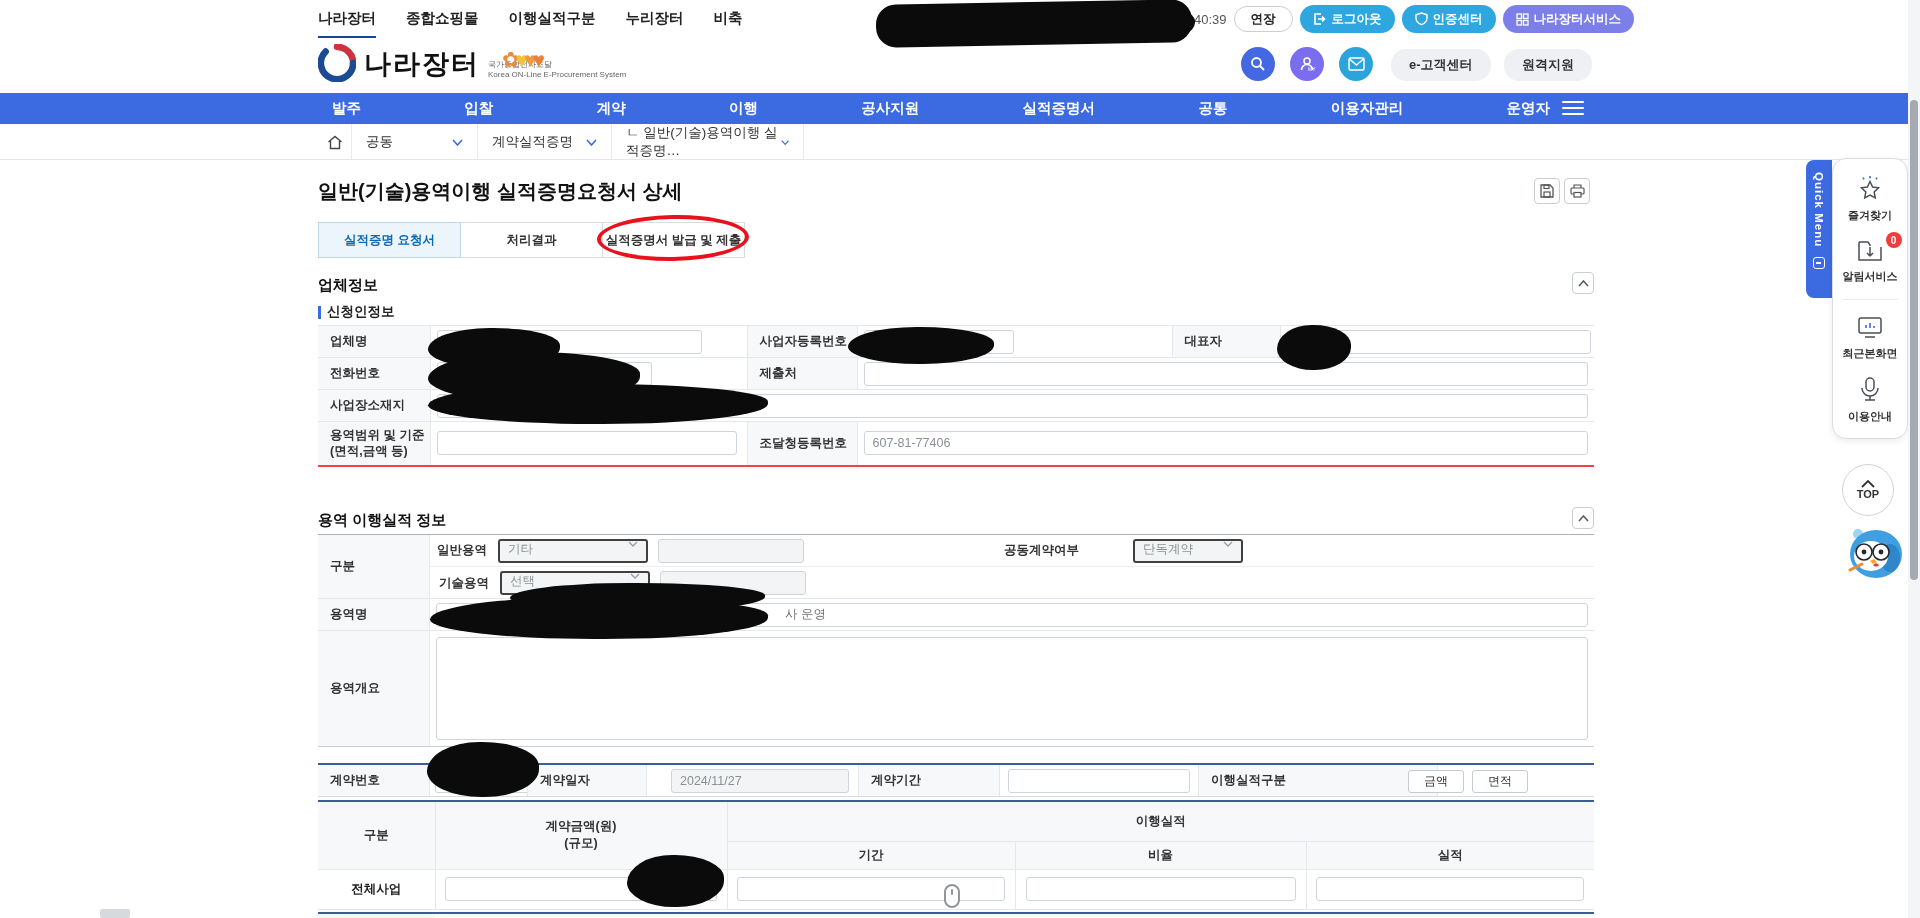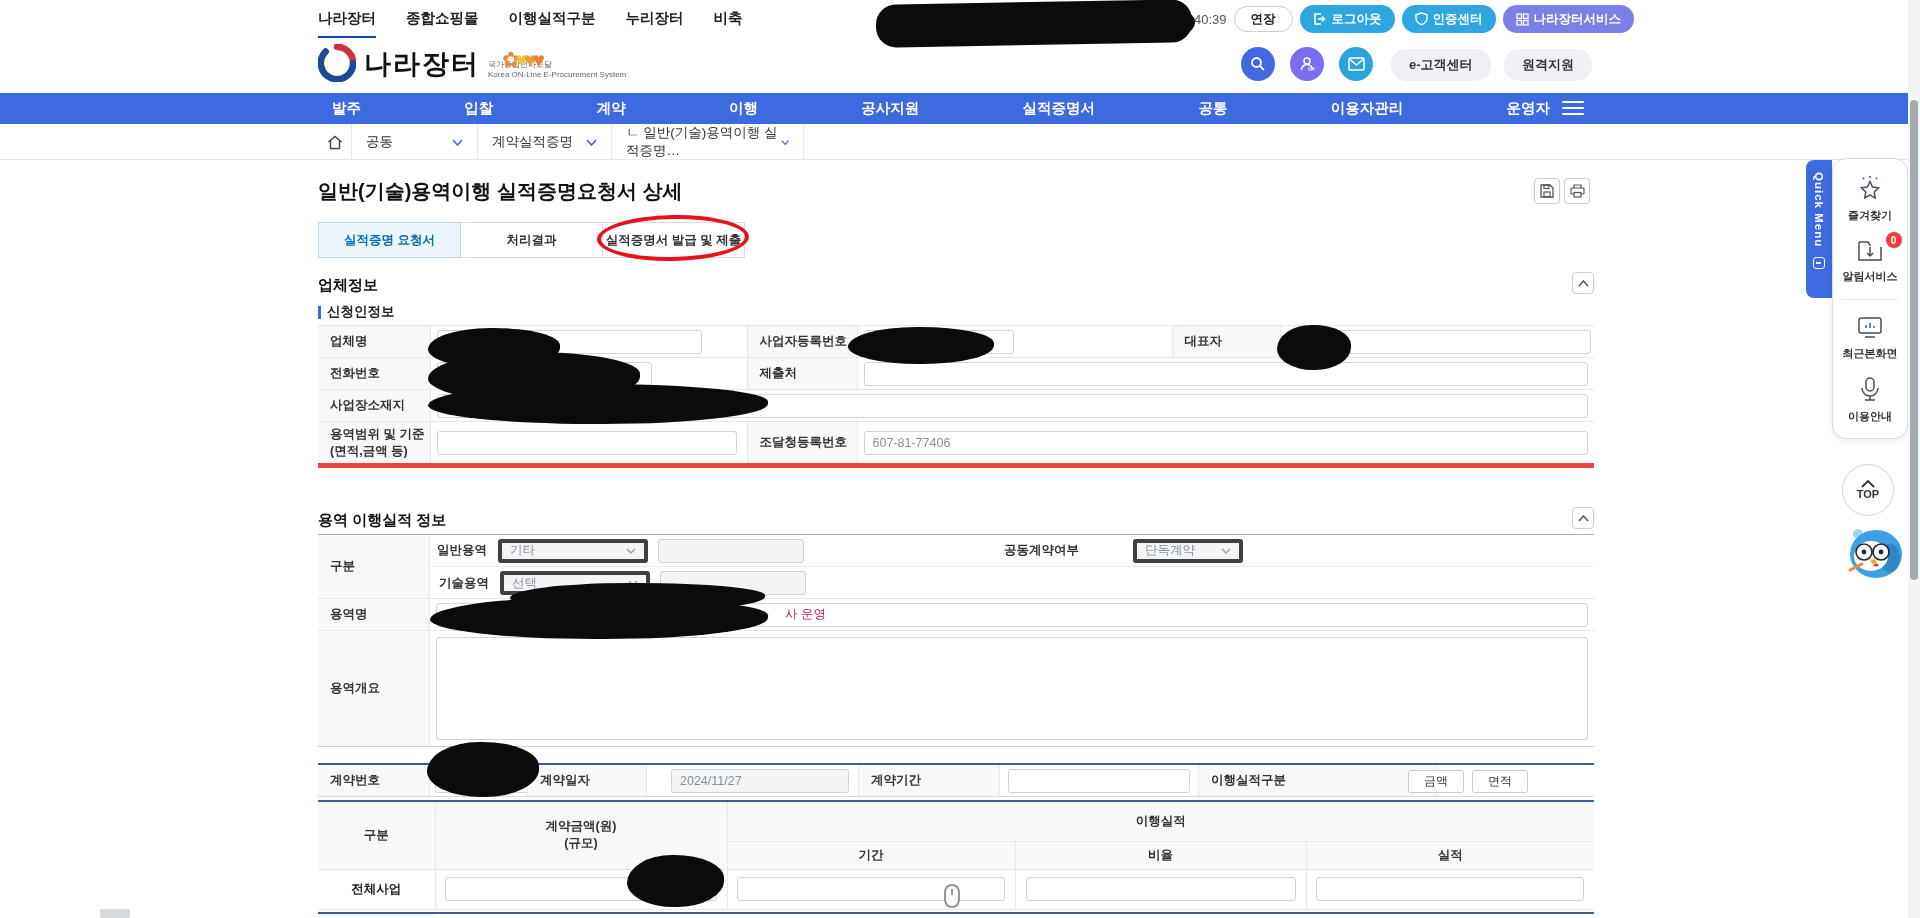--- a/index.html
+++ b/index.html
@@ -53,30 +53,30 @@
   
   .sec-title{font-size:15px;font-weight:bold;color:#111}
   .collapse-btn{width:22px;height:22px;border:1px solid #c9ced4;border-radius:4px;background:#fff;display:flex;align-items:center;justify-content:center;cursor:pointer}
   .sub-title{left:318px;top:303px;display:flex;align-items:center;gap:6px;font-size:13.5px;font-weight:bold}
   .bluebar{width:3px;height:13px;background:#3c6ae0}
 
   
   .ipt{height:24px;border:1px solid #cfd4da;border-radius:3px;display:flex;align-items:center;padding:0 8px;font-size:12.5px;color:#333;background:#fff}
   .ipt.dis{background:#f3f4f6;color:#8a9097}
   .ipt.gray-text{color:#8a9097}
-  .sel{height:24px;border:4px solid #404040;border-radius:3px;display:flex;align-items:center;justify-content:space-between;padding:0 8px;font-size:12.5px;background:#f3f4f6;color:#8a9097;cursor:pointer}
+  .sel{height:24px;border:2px solid #404040;border-radius:3px;display:flex;justify-content:space-between;padding:0 8px;font-size:12.5px;background:#f3f4f6;color:#8a9097;cursor:pointer}
 
   table.ftable{border-collapse:collapse;table-layout:fixed;position:absolute;left:318px;top:325px;width:1276px;border-top:1px solid #a7b2bd;font-size:12.5px}
   table.ftable th,table.ftable td{border:1px solid #e4e8ec;height:32px}
   table.ftable th{background:#f7f8fa;font-weight:bold;text-align:left;padding-left:12px;color:#333}
   table.ftable td{padding:3px 6px}
   table.ftable th:first-child{border-left:none}
   table.ftable td:last-child{border-right:none}
   table.ftable tr.tall th,table.ftable tr.tall td{height:44px}
-  table.ftable{border-bottom:5px solid #ef4444}
+  table.ftable{border-bottom:2px solid #ef4444}
 
   .svc{left:318px;top:534px;width:1276px;border-top:1px solid #a7b2bd;border-bottom:1px solid #c9d0d7;font-size:12.5px;background:#fff}
   .svc .row{display:flex;border-bottom:1px solid #e4e8ec}
   .svc .row:last-child{border-bottom:none}
   .svc .lblcell{width:112px;background:#f7f8fa;border-right:1px solid #e4e8ec;display:flex;align-items:center;padding-left:12px;font-weight:bold;color:#333;flex-shrink:0}
   .svc .content{flex:1;position:relative}
   .svc .line{height:32px;display:flex;align-items:center;position:relative}
   .svc .line.first{border-bottom:1px solid #eceff2}
   .inlbl{font-weight:bold;color:#333}
 
@@ -369,21 +369,21 @@
             </svg>
         </div>
         <div class="ipt dis" style="width:146px;margin-left:10px"></div>
       </div>
     </div>
   </div>
   <div class="row" style="height:32px">
     <div class="lblcell">용역명</div>
     <div class="content" style="display:flex;align-items:center">
       <div class="ipt" style="flex:1;margin:0 6px">
-        <span style="margin-left:340px;color:#be185d">사 운영</span>
+        <span style="margin-left:340px;color:#737373">사 운영</span>
       </div>
     </div>
   </div>
   <div class="row" style="height:115px">
     <div class="lblcell">용역개요</div>
     <div class="content" style="display:flex;align-items:center">
       <div style="flex:1;margin:0 6px;height:103px;border:1px solid #cfd4da;border-radius:3px;background:#fff"></div>
     </div>
   </div>
 </div>

